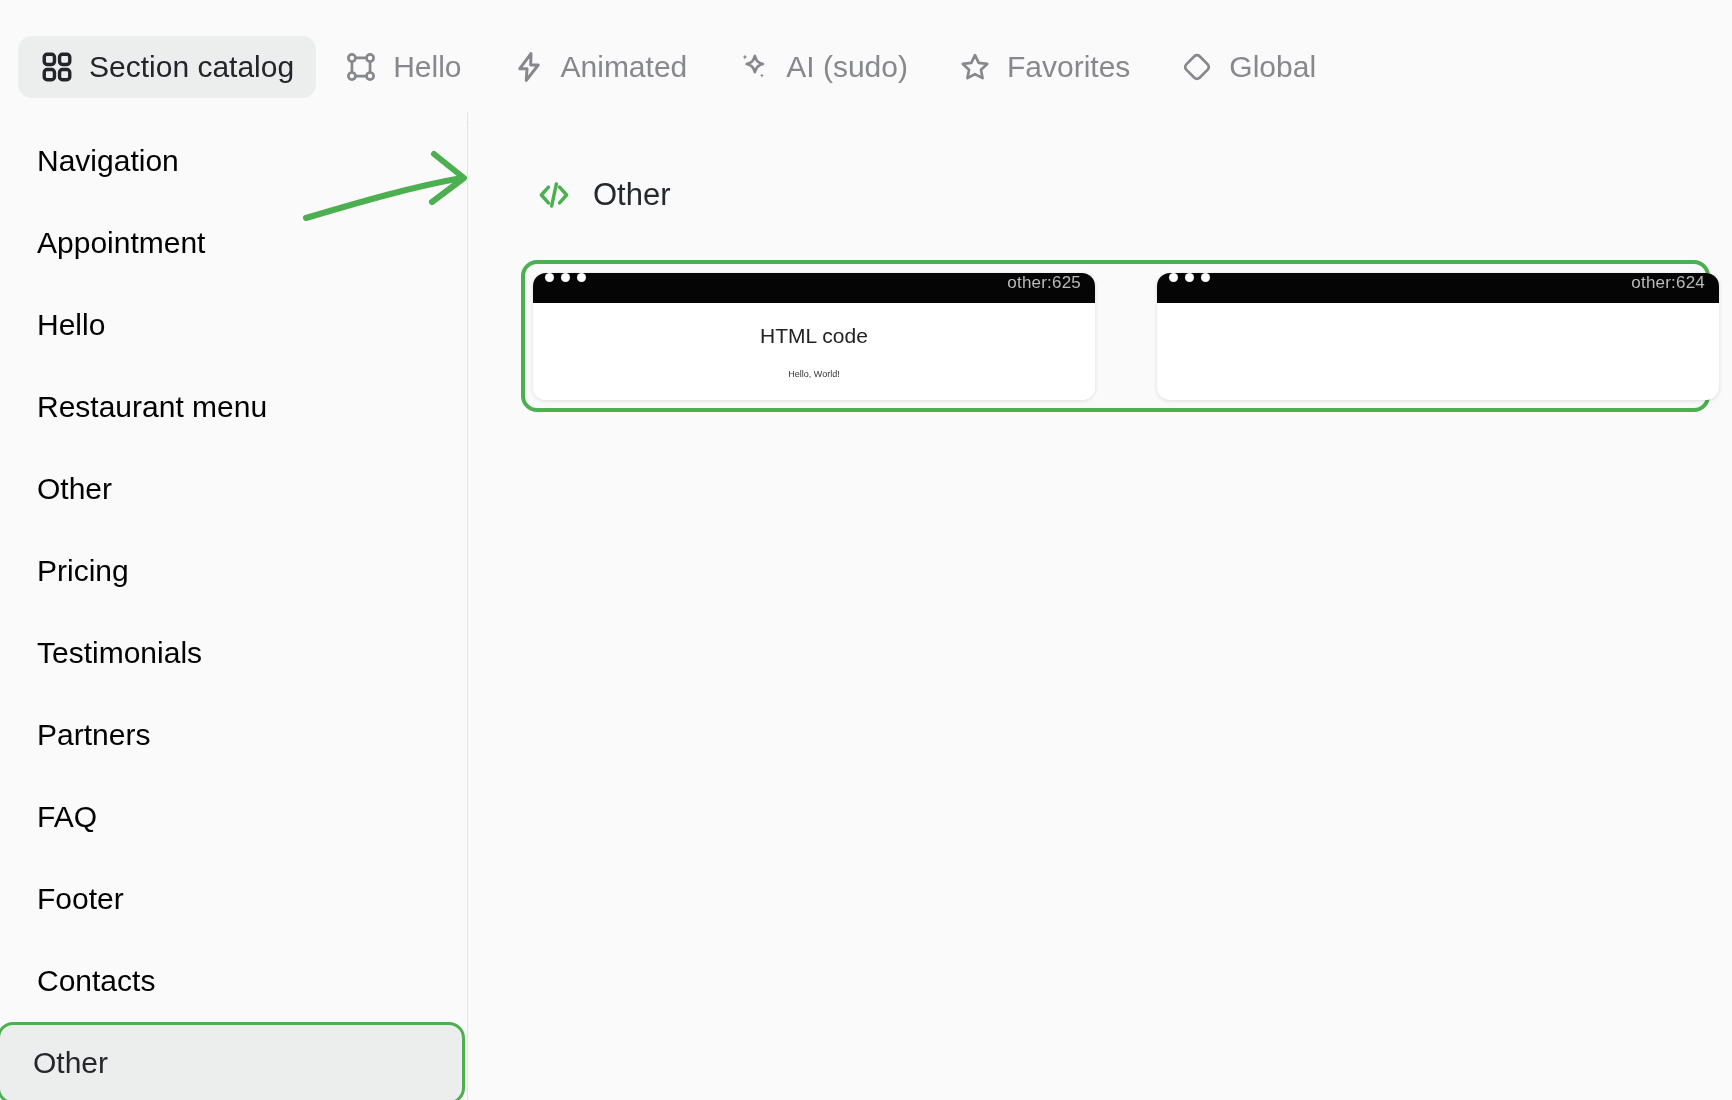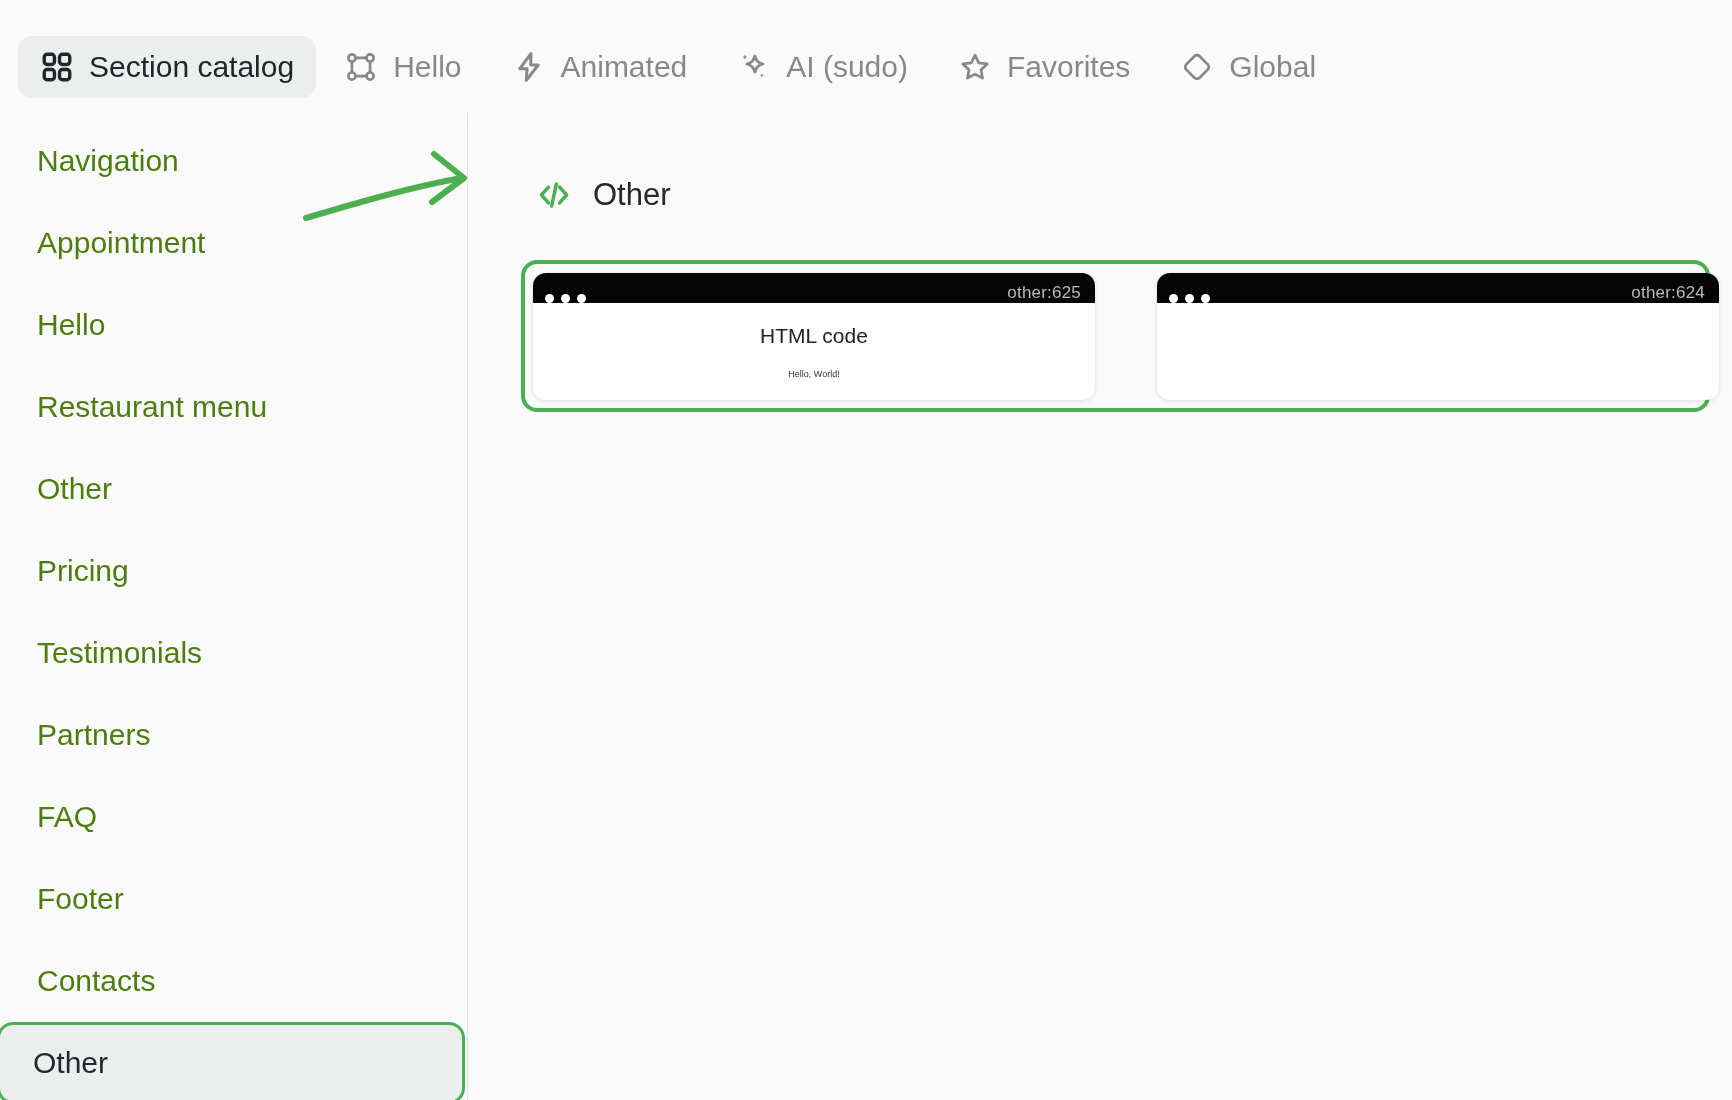--- a/index.html
+++ b/index.html
@@ -36,21 +36,21 @@
     position: absolute; top: 112px; left: 0;
     width: 468px; height: 988px;
     background: #fafafa;
     border-right: 1px solid #e3e3e3;
     padding-top: 8px;
     overflow: hidden;
   }
   .side-item {
     height: 82px; display: flex; align-items: center;
     padding-left: 33px;
-    color: #4d7c0f; font-size: 30px; font-weight: 400;
+    color: #000000; font-size: 30px; font-weight: 400;
     cursor: pointer; user-select: none;
     border-radius: 14px; margin: 0 4px;
   }
   .side-item.selected {
     background: #eceded; color: #24272c;
     border: 3px solid #4caf50;
     margin: 0 2px 0 -3px;
     padding-left: 33px;
     border-radius: 16px;
   }
@@ -80,21 +80,21 @@
   }
   .card {
     width: 562px; height: 127px;
     border-radius: 13px; overflow: hidden;
     background: #ffffff;
     box-shadow: 0 1px 4px rgba(0,0,0,0.12);
     cursor: pointer;
   }
   .card-titlebar {
     height: 30px; background: #050505;
-    display: flex; align-items: flex-end; justify-content: space-between;
+    display: flex; align-items: flex-start; justify-content: space-between;
     padding: 0 14px 0 12px;
   }
   .dots { display: flex; gap: 7px; }
   .dots i { width: 9px; height: 9px; border-radius: 50%; background: #fff; display: block; }
   .card-id { color: #b9babb; font-size: 17px; letter-spacing: .2px; }
   .card-body {
     height: 97px; background: #fff;
     display: flex; flex-direction: column;
     align-items: center; justify-content: center; gap: 21px;
   }

